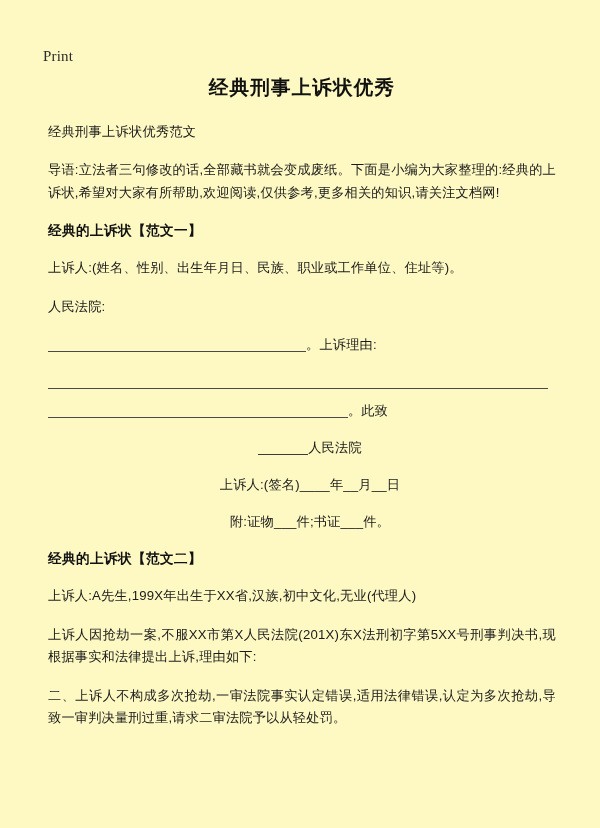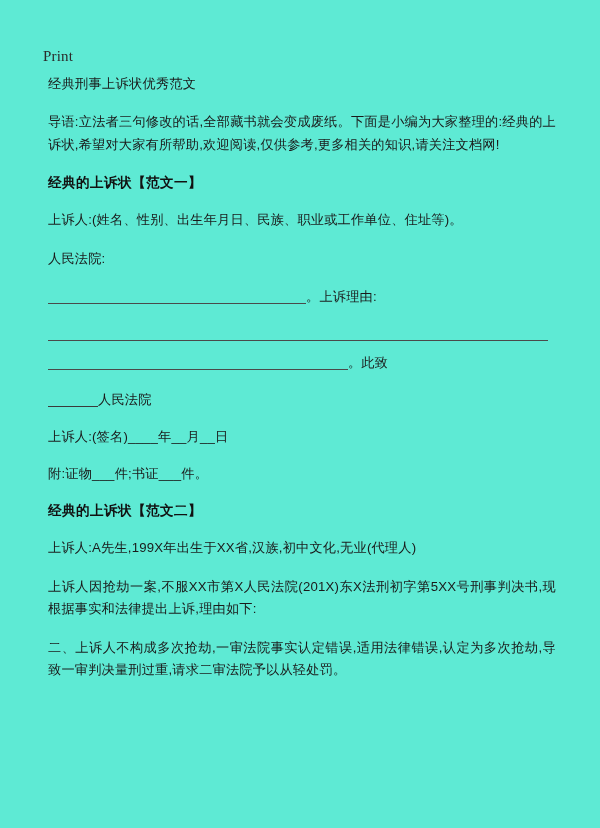--- a/index.html
+++ b/index.html
@@ -15,21 +15,21 @@
     color: #1a1a1a;
     overflow: hidden;
   }
 
   .page {
     position: absolute;
     left: 0;
     top: 0;
     width: 600px;
     height: 828px;
-    background: #5eead4;
+    background: #fef9c3;
   }
 
   .print-label {
     position: absolute;
     left: 43px;
     top: 47px;
     font-family: "Liberation Serif", "DejaVu Serif", serif;
     font-size: 15px;
     line-height: 18px;
     color: #2b2b2b;
@@ -109,44 +109,46 @@
   }
   .rule-stack .line-b {
     font-size: 13.2px;
     line-height: 20px;
     white-space: nowrap;
   }
 
   .tail-line {
     font-size: 13.2px;
     line-height: 22px;
-    margin: 0 0 15px 0;
+    margin: 0 0 15px 16px;
     letter-spacing: 0.2px;
     white-space: nowrap;
     color: #1a1a1a;
+    text-align: center;
   }
   .u-blank {
     display: inline-block;
     border-bottom: 1.1px solid #3a3a3a;
     height: 0;
     vertical-align: -3px;
   }
   .u-w50 { width: 50px; }
 
   .gap-before-section { margin-top: 22px; }
 </style>
 </head>
 <body>
 
 <div class="page">
 
   <div class="print-label">Print</div>
 
   <div class="doc-body">
 
+    <h1 class="doc-title">经典刑事上诉状优秀</h1>
 
     <div class="subtitle">经典刑事上诉状优秀范文</div>
 
     <p class="para">导语:立法者三句修改的话,全部藏书就会变成废纸。下面是小编为大家整理的:经典的上诉状,希望对大家有所帮助,欢迎阅读,仅供参考,更多相关的知识,请关注文档网!</p>
 
     <h2 class="section-heading">经典的上诉状【范文一】</h2>
 
     <p class="para">上诉人:(姓名、性别、出生年月日、民族、职业或工作单位、住址等)。</p>
 
 

